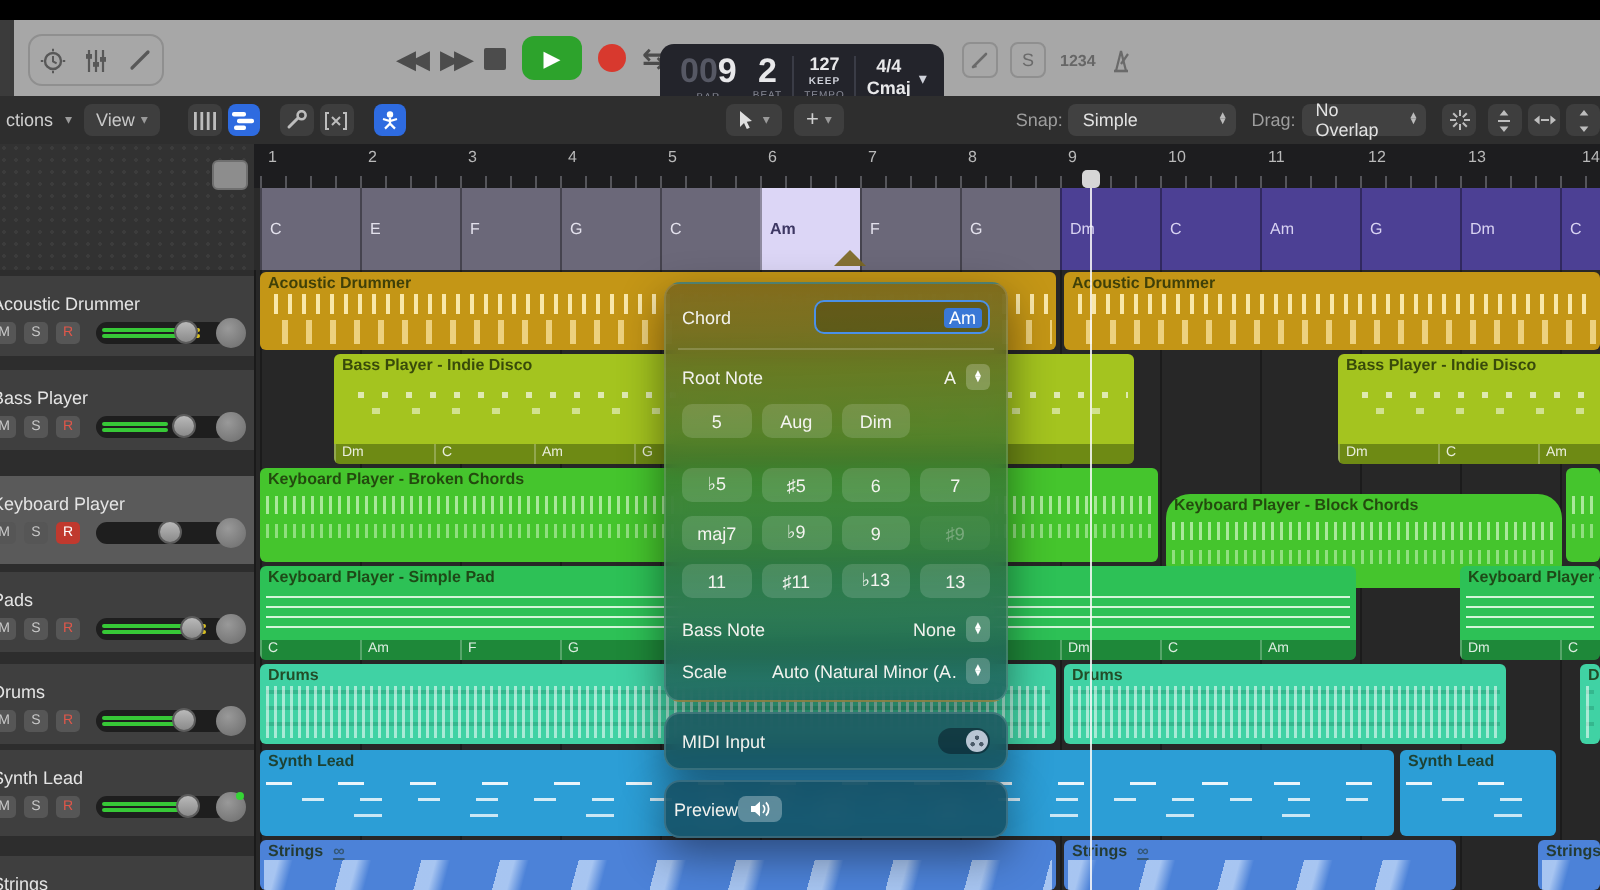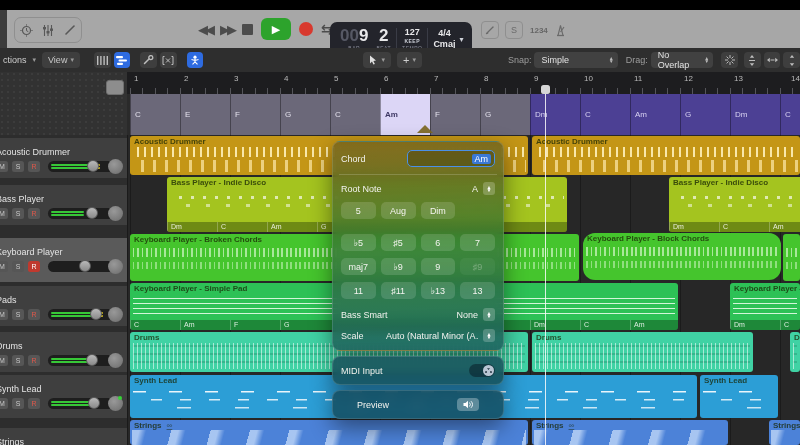--- a/index.html
+++ b/index.html
@@ -112,21 +112,21 @@
   .thumb{position:absolute;top:-1px;width:12px;height:12px;border-radius:50%;background:linear-gradient(#b9b9b9,#8a8a8a);border:1px solid #5c5c5c;box-sizing:border-box;}
   .knob{position:absolute;left:108px;top:21px;width:15px;height:15px;border-radius:50%;background:radial-gradient(circle at 40% 35%,#999,#6b6b6b);}
   .knob.dot:after{content:"";position:absolute;right:1px;top:0px;width:4px;height:4px;border-radius:50%;background:#35d435;}
   
   .popup{left:332px;top:133px;width:172px;z-index:60;font-size:9px;}
   .pop-arrow{position:absolute;left:85px;top:-8px;width:0;height:0;border:8px solid transparent;border-bottom-color:rgba(125,104,34,.92);border-top:none;}
   .glass{position:relative;border-radius:8px;border:1px solid rgba(255,255,255,.14);box-shadow:0 8px 22px rgba(0,0,0,.45);
          -webkit-backdrop-filter:blur(5px);backdrop-filter:blur(5px);box-sizing:border-box;}
   .card1{margin-top:8px;padding:8px;background:linear-gradient(178deg,rgba(122,100,26,.88),rgba(58,122,48,.82) 45%,rgba(28,98,96,.88));}
   .card2{margin-top:5px;padding:7px 8px;background:rgba(22,82,92,.85);display:flex;align-items:center;justify-content:space-between;}
-  .card3{margin-top:5px;padding:7px 24px;background:rgba(20,78,96,.85);display:flex;align-items:center;justify-content:space-between;}
+  .card3{margin-top:5px;padding:7px 4px;background:rgba(20,78,96,.85);display:flex;align-items:center;justify-content:flex-start;}
   .prow{display:flex;align-items:center;justify-content:space-between;color:#f2f2ee;}
   .pdiv{height:1px;background:rgba(255,255,255,.18);margin:7px -2px;}
   .chord-input{width:88px;height:17px;border:1.5px solid #4a90e8;border-radius:5px;background:rgba(20,25,5,.25);display:flex;align-items:center;justify-content:flex-end;padding:0 3px;box-sizing:border-box;}
   .chord-sel{background:#3a78d6;color:#fff;padding:0 3px;border-radius:2px;font-size:9px;}
   .qgrid{display:grid;grid-template-columns:repeat(4,1fr);gap:5px;margin-top:7px;}
   .qbtn{height:17px;border-radius:5px;background:rgba(255,255,255,.14);color:#f4f4f0;display:flex;align-items:center;justify-content:center;font-size:9px;}
   .qbtn.on{background:#1f7bf4;color:#fff;font-weight:bold;}
   .qbtn.dis{opacity:.35;}
   .gap8{height:8px;}
   .stepper2{width:12px;height:13px;border-radius:3px;background:rgba(255,255,255,.22);display:flex;flex-direction:column;align-items:center;justify-content:center;line-height:.6;font-size:5px;color:#fff;margin-left:5px;}
@@ -411,21 +411,21 @@
           <div class="stripcell" style="left: 0px; width: 50px;">Dm</div>
           <div class="stripcell" style="left: 50px; width: 50px;">C</div>
           <div class="stripcell" style="left: 100px; width: 50px;">Am</div>
           <div class="stripcell" style="left: 150px; width: 50px;">G</div>
         </div>
       </div>
       <div class="region t-keys" style="left: 3px; top: 99px; width: 449px; height: 47px;">
         <div class="rlabel">Keyboard Player - Broken Chords</div>
         <div class="tex"></div>
       </div>
-      <div class="region t-keys" style="left: 456px; top: 98px; width: 198px; height: 47px; border-radius: 12px;">
+      <div class="region t-keys" style="left: 456px; top: 112px; width: 198px; height: 47px; border-radius: 12px;">
         <div class="rlabel">Keyboard Player - Block Chords</div>
         <div class="tex"></div>
       </div>
       <div class="region t-keys" style="left: 656px; top: 99px; width: 17px; height: 47px;">
         <div class="tex"></div>
       </div>
       <div class="region t-pad" style="left: 3px; top: 148px; width: 548px; height: 47px;">
         <div class="rlabel">Keyboard Player - Simple Pad</div>
         <div class="tex"></div>
         <div class="strip">
@@ -608,21 +608,21 @@
             <div class="qbtn dis">♯9</div>
           </div>
           <div class="qgrid">
             <div class="qbtn">11</div>
             <div class="qbtn">♯11</div>
             <div class="qbtn">♭13</div>
             <div class="qbtn">13</div>
           </div>
         </div>
       <div class="prow" style="margin-top:9px;">
-        <span>Bass Smart</span>
+        <span>Bass Note</span>
         <span class="valrow">
           <span>None</span>
           <span class="stepper2">
               <span>▲</span>
               <span>▼</span>
             </span>
         </span>
       </div>
       <div class="prow" style="margin-top:8px;">
         <span>Scale</span>

